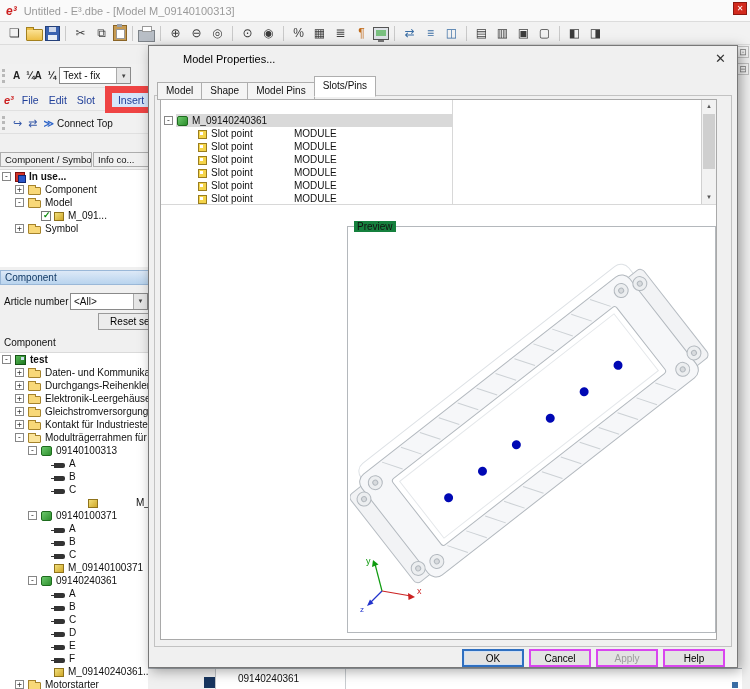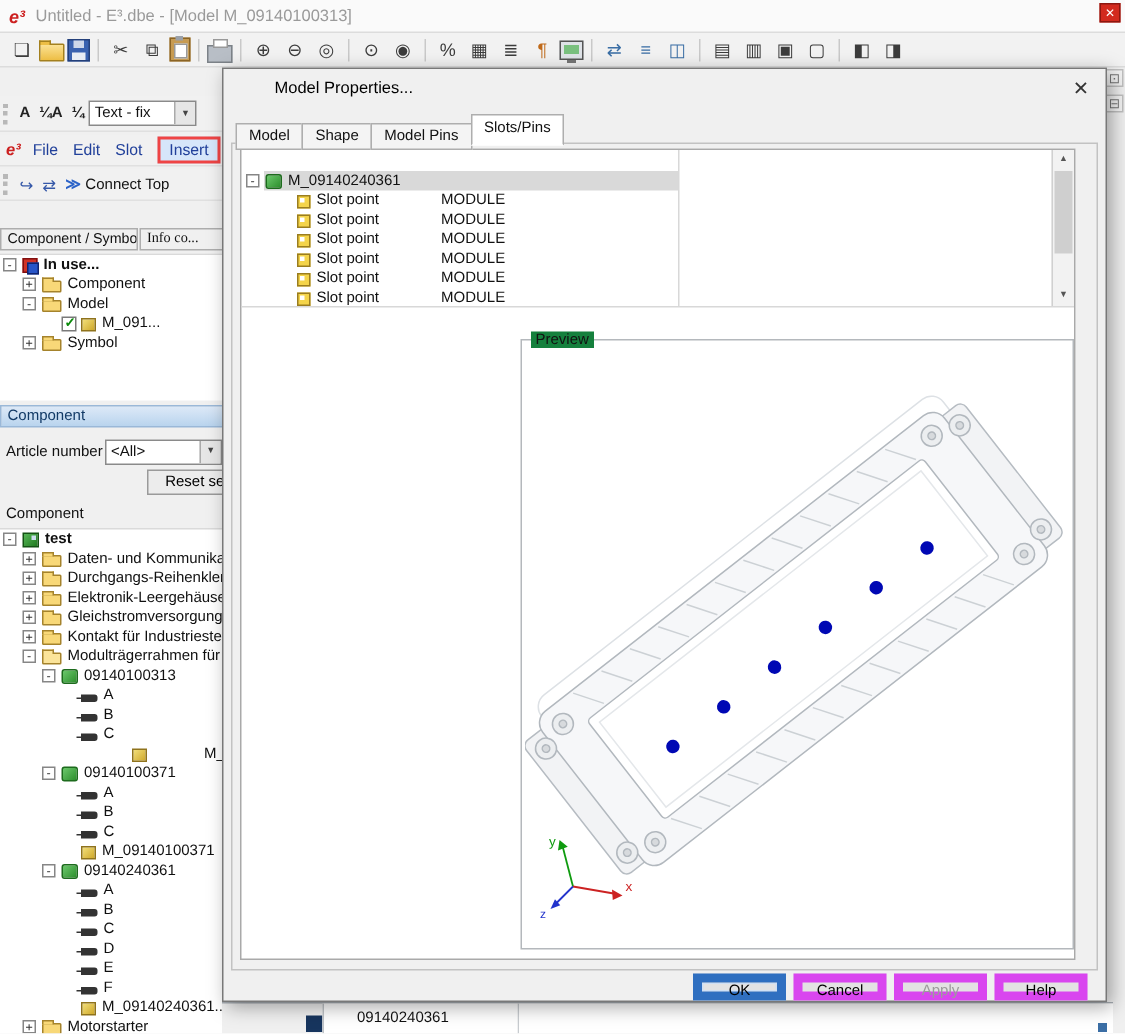--- a/index.html
+++ b/index.html
@@ -44,21 +44,21 @@
   .lp{position:absolute;left:0;width:150px;background:#f1f1f1;border-bottom:1px solid #e0e0e0;
       display:flex;align-items:center;box-sizing:border-box;}
   .grip{width:0;height:14px;border-left:3px dotted #b8b8b8;margin:0 5px 0 2px;flex:none;}
   .tico{font-weight:bold;font-size:10px;margin:0 3px;color:#222;white-space:nowrap;}
   .combo{display:inline-flex;align-items:center;background:#fff;border:1px solid #8a8a8a;height:17px;
          font-size:10px;padding-left:3px;box-sizing:border-box;overflow:hidden;white-space:nowrap;}
   .combo .combo-arrow{margin-left:auto;width:13px;height:100%;background:#e6e6e6;border-left:1px solid #aaa;
          font-size:6px;display:flex;align-items:center;justify-content:center;color:#444;flex:none;}
   .menulogo{color:#cc1f1f;font-weight:bold;font-style:italic;margin:0 8px 0 4px;font-size:11px;}
   .mitem{margin-right:10px;font-size:10.5px;color:#21409a;}
-  .mactive{background:#d6e6fa;border:2px solid #ef4444;padding:1px 6px;margin-right:6px;}
+  .mactive{background:#d6e6fa;border:7px solid #ef4444;padding:1px 6px;margin-right:6px;}
   .cico{font-size:11px;color:#3558a8;margin:0 3px;}
   .chev{color:#2a62c8;font-weight:bold;margin:0 3px;font-size:10px;}
   .connlabel{font-size:10px;}
 
   .panel-header{position:absolute;left:0;width:150px;height:15px;background:linear-gradient(#dde9f7,#b9d4ee);
        color:#123a66;font-size:10px;line-height:14px;padding-left:4px;border:1px solid #9ab8d8;box-sizing:border-box;}
   .subtabs{position:absolute;left:0;top:152px;display:flex;}
   .subtab{border:1px solid #adadad;background:#f0f0f0;height:15px;line-height:13px;font-size:9.5px;
        padding:0 4px;box-sizing:border-box;margin-right:1px;overflow:hidden;white-space:nowrap;}
   .article-row{position:absolute;top:291px;left:0;width:150px;height:20px;display:flex;align-items:center;}
@@ -127,21 +127,21 @@
   .srow{position:relative;display:flex;align-items:center;height:13px;font-size:10px;white-space:nowrap;}
   .srow.root{padding-left:3px;}
   .srow.child{padding-left:36px;}
   .srow .val{position:absolute;left:133px;top:0;line-height:13px;}
   .selstrip{display:flex;align-items:center;flex:1;background:#d9d9d9;height:13px;}
   .preview{position:absolute;left:186px;top:121px;width:369px;height:412px;border:1px solid #b4b8bc;
        background:#fff;margin:0;padding:0;box-sizing:border-box;}
   .preview legend{font-size:10px;margin-left:6px;padding:0 3px;background:#15803d;}
   .preview svg{position:absolute;left:2px;top:2px;}
   .dlg-buttons{position:absolute;right:12px;top:603px;}
-  .dlg-btn{width:62px;height:18px;margin-left:5px;font-size:10px;background:#e3e3e3;border:6px solid #d946ef;
+  .dlg-btn{width:62px;height:18px;margin-left:5px;font-size:10px;background:#e3e3e3;border:2px solid #d946ef;
        font-family:inherit;padding:0;}
   .dlg-btn.default{border-color:#2f6fc0;box-shadow:inset 0 0 0 1px #cfe0f5;}
   .dlg-btn.disabled{color:#9c9c9c;}
 </style>
 </head>
 <body>
 
 <div id="app">
 
   <div class="titlebar">
@@ -219,21 +219,21 @@
     <span id="connect-icons" style="display:flex;align-items:center;">
         <span class="cico">↪</span>
         <span class="cico">⇄</span>
       </span>
     <span class="chev">≫</span>
     <span class="connlabel">Connect Top</span>
   </div>
 
   <div class="subtabs" id="subtabs">
       <span class="subtab" style="width: 92px;">Component / Symbol</span>
-      <span class="subtab" style="width: 56px; font-family: Liberation Serif, serif;">Info co...</span>
+      <span class="subtab" style="width: 56px;">Info co...</span>
     </div>
   <div class="treebox" id="db-tree" style="top:169px;height:97px;">
       <div class="trow" style="padding-left: 2px;">
         <span class="exp">-</span>
         <span class="ic i-inuse"></span>
         <span class="tlab" style="font-weight: bold;">In use...</span>
       </div>
       <div class="trow" style="padding-left: 15px;">
         <span class="exp">+</span>
         <span class="ic i-folder"></span>

